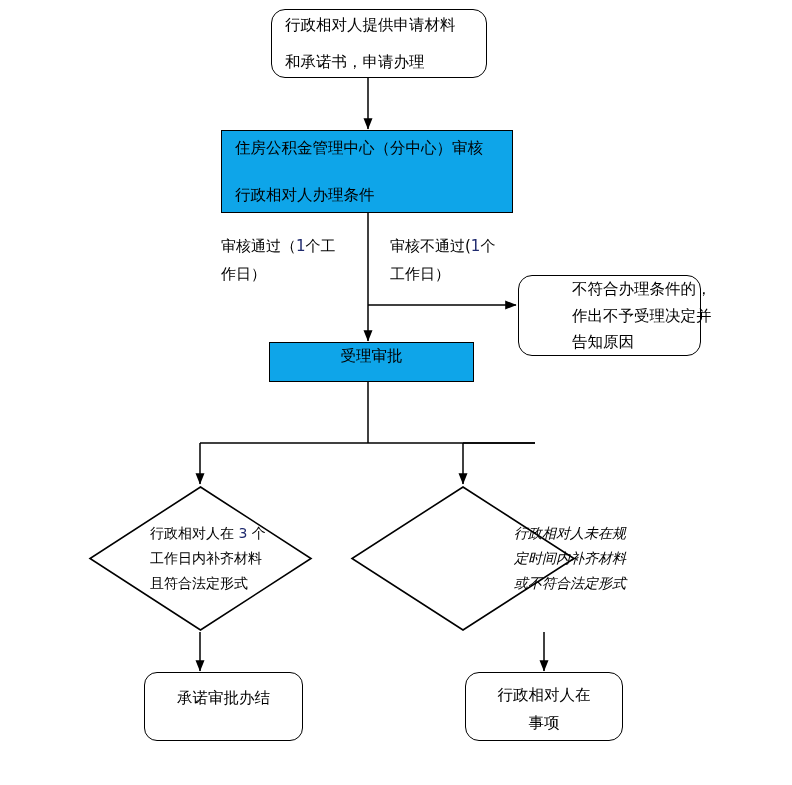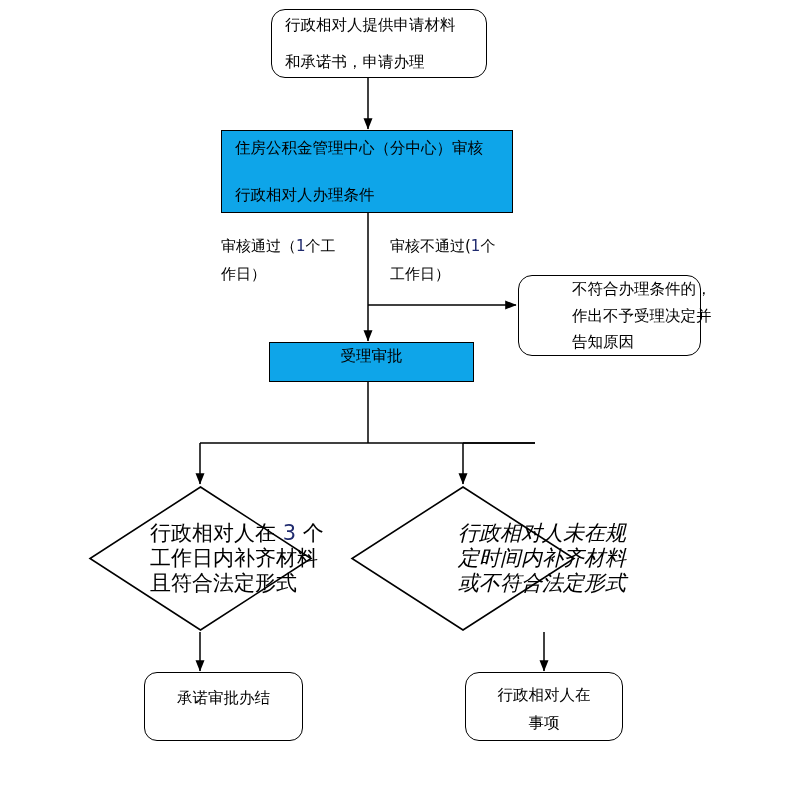--- a/index.html
+++ b/index.html
@@ -100,21 +100,21 @@
     position: absolute;
     left: 0; top: 0;
     width: 100%;
     height: 100%;
     display: flex;
     flex-direction: column;
     justify-content: center;
     color: #000000;
   }
   .diamond-text .line {
-    font-size: 21px;
+    font-size: 14px;
     line-height: 25px;
     white-space: nowrap;
   }
   #diamond-pass {
     left: 88px; top: 485px; width: 225px; height: 147px;
   }
   #diamond-pass .diamond-text { padding-left: 62px; }
   #diamond-pass .line { text-align: left; }
 
   #diamond-fail {

